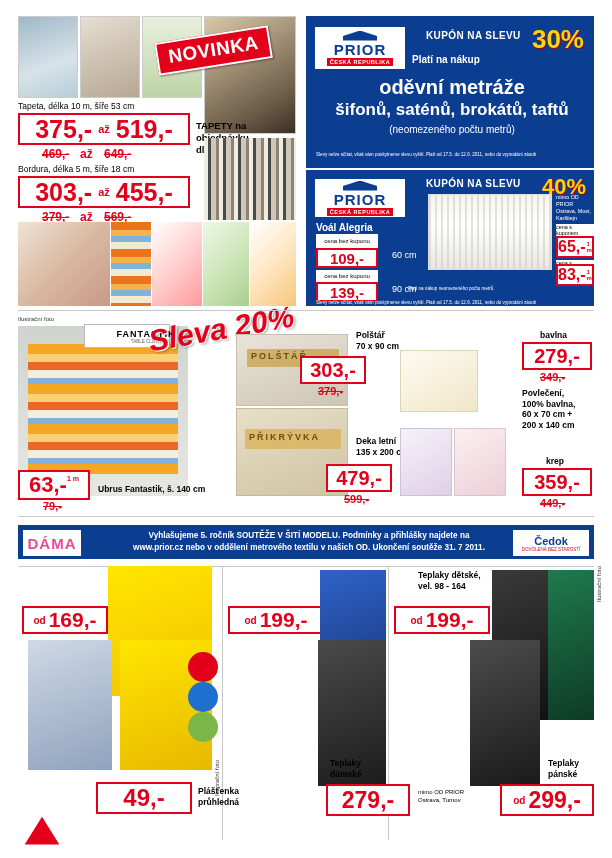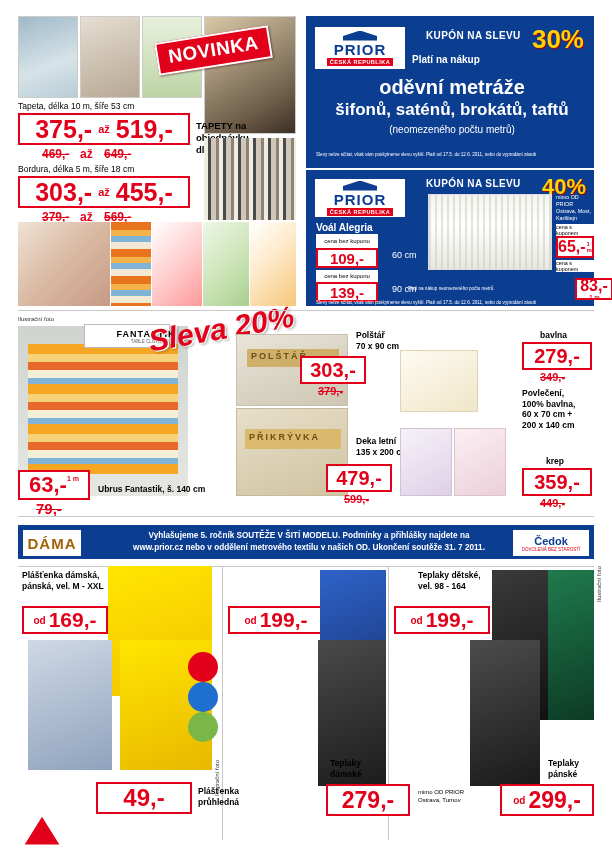--- a/index.html
+++ b/index.html
@@ -131,21 +131,21 @@
 
   
   .dama-strip {
     position:absolute;
     left:18px; top:525px; width:576px; height:34px;
     background:#0b3d91;
     border:1px solid #0b3d91;
   }
   .dama-logo {
     position:absolute; left:4px; top:4px; width:58px; height:26px;
-    background:#fff; color:#a16207; font-weight:bold; font-size:15px;
+    background:#fff; color:#ec4899; font-weight:bold; font-size:15px;
     display:flex; align-items:center; justify-content:center;
     letter-spacing:1px;
   }
   .dama-text {
     position:absolute; left:70px; top:4px; width:440px;
     color:#fff; font-size:8.2px; font-weight:bold; text-align:center;
     line-height:1.45;
   }
   .cedok {
     position:absolute; right:4px; top:4px; width:76px; height:26px;
@@ -275,21 +275,21 @@
     <div class="coupon-white" style="left:8px;top:98px;width:62px;height:12px;font-size:6px;display:flex;align-items:center;justify-content:center;">cena bez kuponu</div>
     <div class="pricebox" style="position:absolute;left:8px;top:110px;width:62px;height:20px;font-size:15px;">139,-</div>
     <div class="abs" style="left:84px;top:112px;color:#fff;font-size:9px;">90 cm</div>
 
     <div class="coupon-white" style="left:248px;top:52px;width:38px;height:12px;font-size:5.4px;display:flex;align-items:center;justify-content:center;">cena s kuponem</div>
     <div class="pricebox" style="position:absolute;left:248px;top:64px;width:38px;height:22px;font-size:16px;flex-direction:row;">
       <span>65,-</span>
       <span style="font-size:6px;margin-left:1px;">1 m</span>
     </div>
     <div class="coupon-white" style="left:248px;top:88px;width:38px;height:12px;font-size:5.4px;display:flex;align-items:center;justify-content:center;">cena s kuponem</div>
-    <div class="pricebox" style="position:absolute;left:248px;top:106px;width:38px;height:22px;font-size:16px;flex-direction:column;margin-left:19px;">
+    <div class="pricebox" style="position:absolute;left:248px;top:92px;width:38px;height:22px;font-size:16px;flex-direction:row;">
       <span>83,-</span>
       <span style="font-size:6px;margin-left:1px;">1 m</span>
     </div>
 
     <div class="abs fineprint" style="left:100px;top:114px;width:140px;">Platí na nákup neomezeného počtu metrů.</div>
     <div class="abs fineprint" style="left:8px;top:128px;width:278px;">Slevy nelze sčítat, však vám poskytneme slevu vyšší. Platí od 17.5. do 12.6. 2011, nebo do vyprodání zásob</div>
   </div>
 
   <div class="abs illus" style="left:18px;top:316px;">Ilustrační foto</div>
 
@@ -300,21 +300,21 @@
     <span style="font-size:9px;font-weight:bold;letter-spacing:1px;">FANTASTIK</span>
     <span style="font-size:4.5px;color:#666;">TABLE CLOTH</span>
   </div>
 
   <div class="sleva20" style="left:148px;top:312px;">Sleva 20%</div>
 
   <div class="pricebox" style="position:absolute;left:18px;top:470px;width:72px;height:30px;flex-direction:row;font-size:22px;">
     <span>63,-</span>
     <span style="font-size:7px;align-self:flex-start;margin-top:3px;">1 m</span>
   </div>
-  <div class="abs strike" style="left:36px;top:500px;font-size:15px;">79,-</div>
+  <div class="abs strike" style="left:43px;top:500px;font-size:11px;">79,-</div>
   <div class="abs" style="left:98px;top:484px;font-size:8.5px;font-weight:bold;">Ubrus Fantastik, š. 140 cm</div>
 
   <div class="photo" style="left:236px;top:334px;width:112px;height:72px;background:linear-gradient(160deg,#e9e4d8,#cdc6b3);border:1px solid #c7c0ae;">
     <div style="position:absolute;left:10px;top:14px;width:92px;height:18px;background:#c8a24a;opacity:.75;"></div>
     <div style="position:absolute;left:14px;top:16px;color:#6b4f17;font-size:9px;font-weight:bold;letter-spacing:2px;">POLŠTÁŘ</div>
   </div>
   <div class="photo" style="left:236px;top:408px;width:112px;height:88px;background:linear-gradient(160deg,#e7dfc9,#cfc3a2);border:1px solid #c7b99a;">
     <div style="position:absolute;left:8px;top:20px;width:96px;height:20px;background:#d9b35a;opacity:.8;"></div>
     <div style="position:absolute;left:12px;top:23px;color:#6b4f17;font-size:9px;font-weight:bold;letter-spacing:2px;">PŘIKRÝVKA</div>
   </div>
@@ -366,22 +366,20 @@
     <div class="cedok">
       <span class="cedok-word">Čedok</span>
       <span class="cedok-sub">DOVOLENÁ BEZ STAROSTÍ</span>
     </div>
   </div>
 
   <div class="hairline" style="left:18px;top:566px;width:576px;height:1px;background:#c8c8c8;"></div>
   <div class="hairline" style="left:222px;top:566px;width:1px;height:274px;background:#c8c8c8;"></div>
   <div class="hairline" style="left:388px;top:566px;width:1px;height:274px;background:#c8c8c8;"></div>
 
-  <div class="label-box" style="left:22px;top:570px;width:110px;white-space:pre-line;">Plášťenka dámská,
-pánská, vel. M - XXL</div>
 
   <div class="photo" style="left:108px;top:566px;width:104px;height:130px;background:linear-gradient(160deg,#ffe600,#f2c200);"></div>
   <div class="photo" style="left:28px;top:640px;width:84px;height:130px;background:linear-gradient(160deg,#cfd8e6,#8fa3bd);"></div>
   <div class="photo" style="left:120px;top:640px;width:92px;height:130px;background:linear-gradient(160deg,#ffe600,#e8b800);"></div>
 
   <div class="od-price" style="left:22px;top:606px;width:86px;height:28px;">
     <span class="od-small">od</span>
     <span style="font-size:21px;">169,-</span>
   </div>
 

